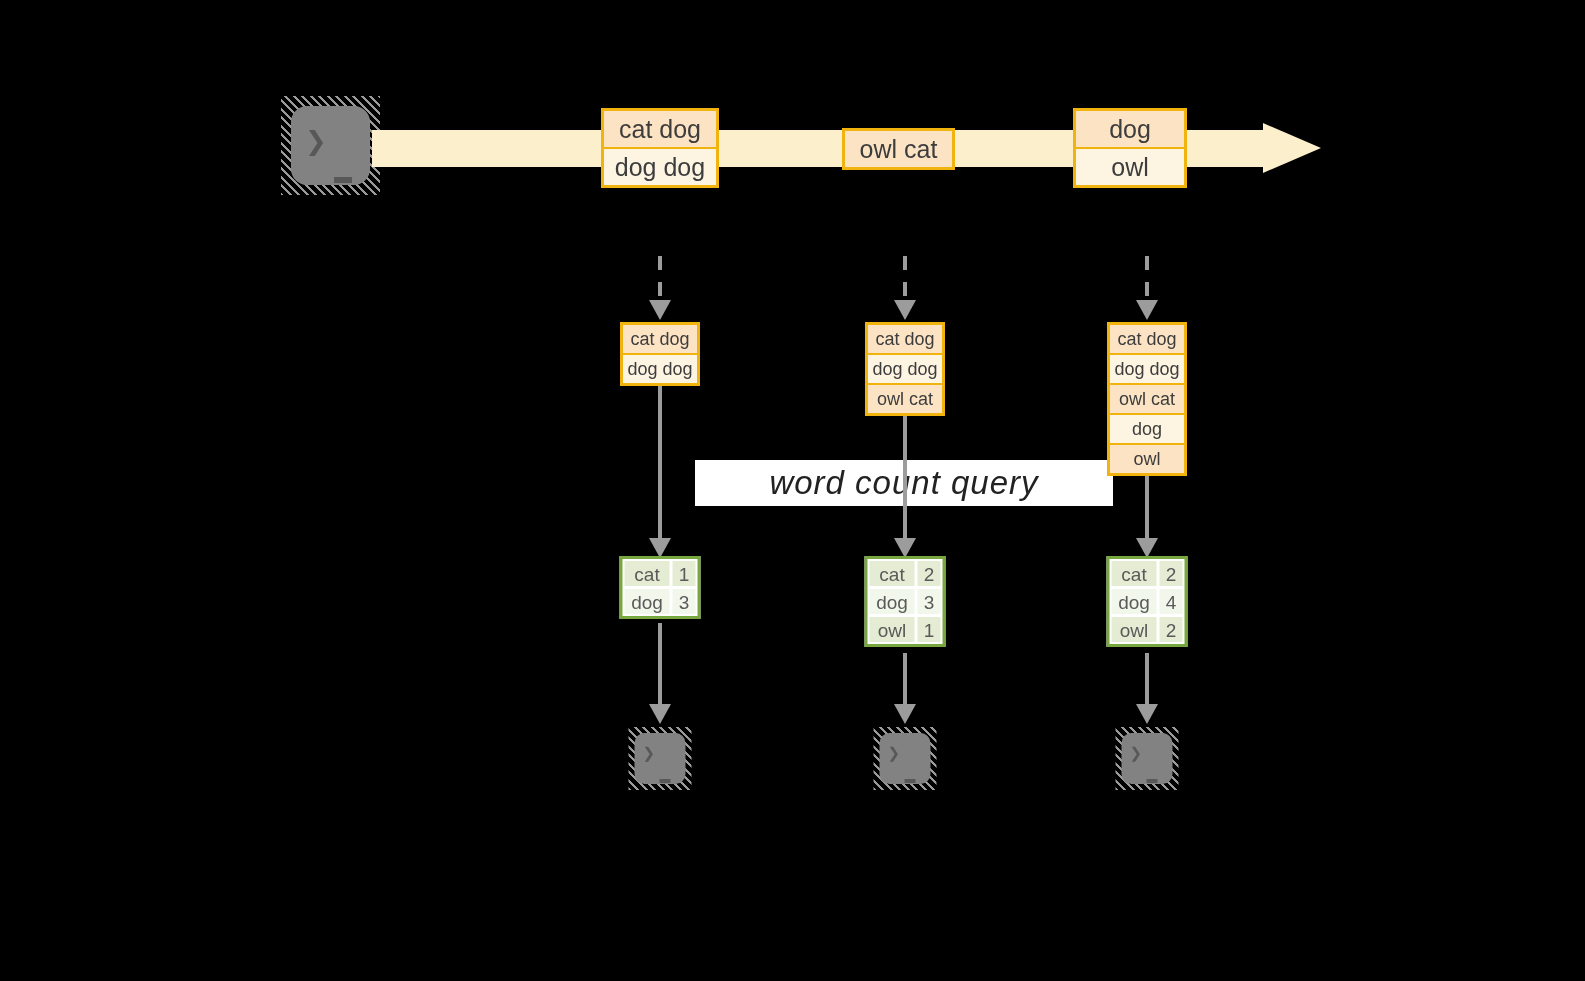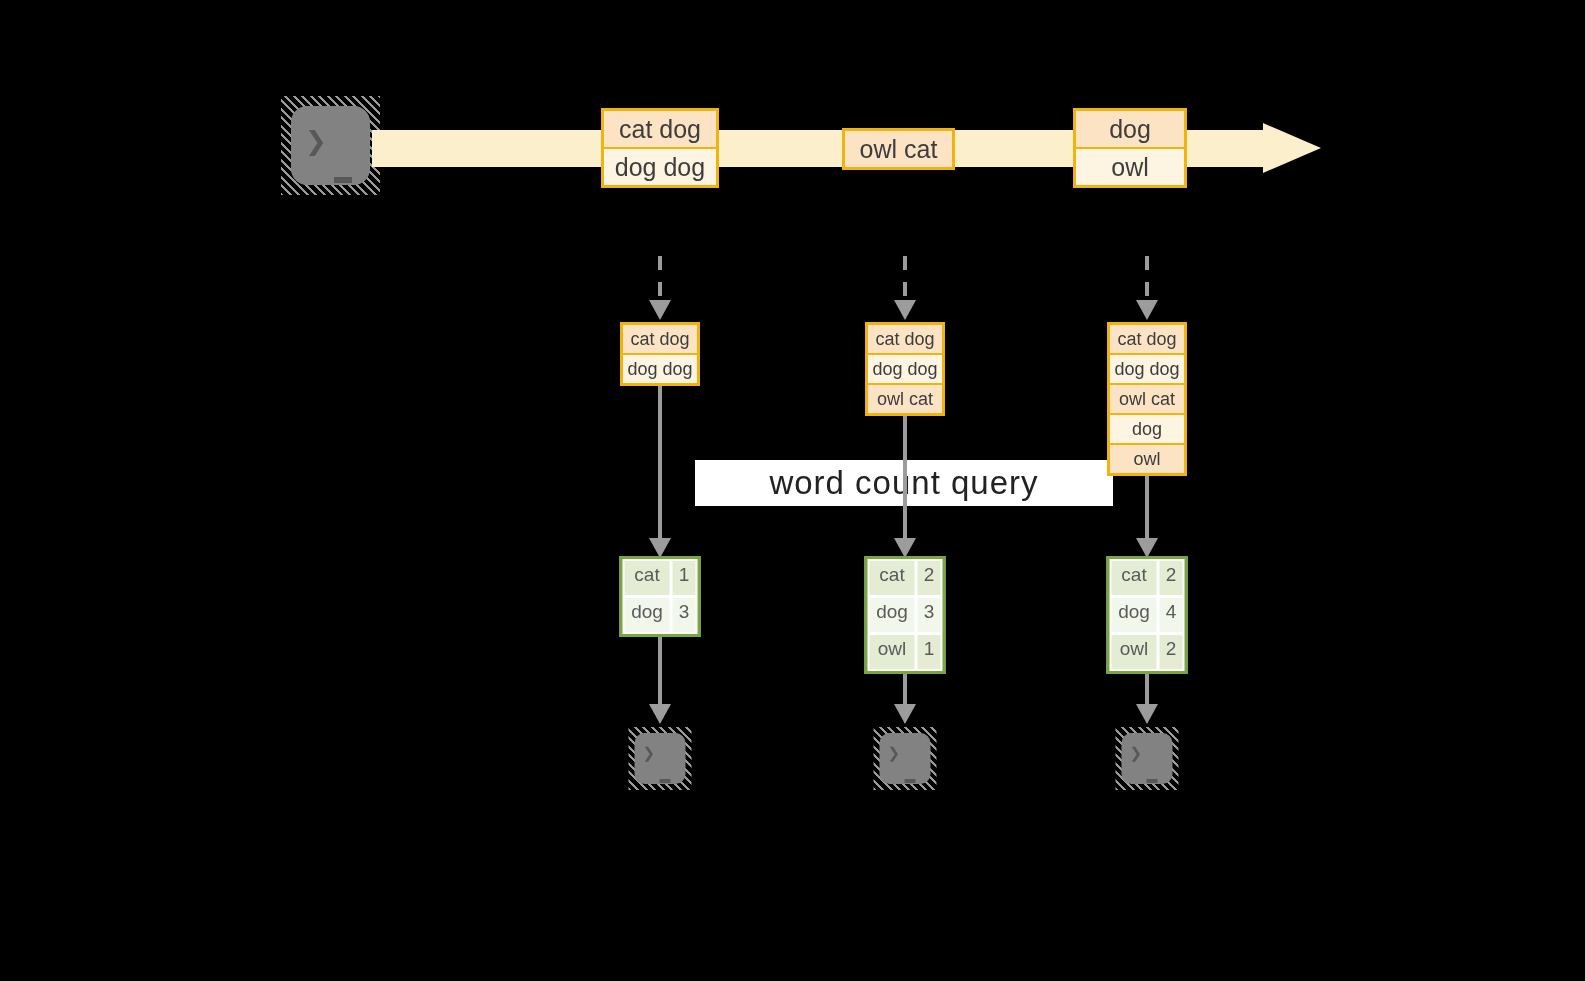--- a/index.html
+++ b/index.html
@@ -41,29 +41,29 @@
   .vhead{left:0;width:0;height:0;border-left:11px solid transparent;border-right:11px solid transparent;border-top:20px solid #9c9c9c;}
   .vhead.h0{top:300px;}
   .vline{left:0;width:4px;background:#9c9c9c;z-index:2;}
   .bbox{left:0;top:322px;width:74px;border:3px solid #f1b30e;background:#f1b30e;
     display:flex;flex-direction:column;gap:2px;z-index:3;}
   .bcell{height:28px;line-height:28px;text-align:center;font-size:18px;color:#3d3d3d;}
   .bcell:nth-child(odd){background:#fbe3c4;}
   .bcell:nth-child(even){background:#fdf4e2;}
   .gtable{left:0;top:556px;width:71px;border:3px solid #76a83f;background:#fff;
     padding:2px;display:flex;flex-direction:column;gap:3px;z-index:3;}
-  .grow{display:flex;gap:3px;height:34px;}
+  .grow{display:flex;gap:3px;height:25px;}
   .gcell{line-height:27px;text-align:center;font-size:19px;color:#5a5a5a;}
   .gcell.word{flex:1;}
   .gcell.num{flex:0 0 23px;}
   .grow:nth-child(odd) .gcell{background:#e4edd4;}
   .grow:nth-child(even) .gcell{background:#f2f7eb;}
   
   .query-band{position:absolute;left:695px;top:460px;width:418px;height:46px;background:#fff;z-index:1;
-    display:flex;align-items:center;justify-content:center;}
+    display:flex;align-items:center;justify-content:center;font-style:italic;}
   .query-band span{font-size:33px;font-weight:300;color:#222;letter-spacing:1px;}
 </style>
 </head>
 <body>
 
 <div id="canvas">
 
   <div class="term term-src">
     <div class="inner">
       <span class="chev">❯</span>

